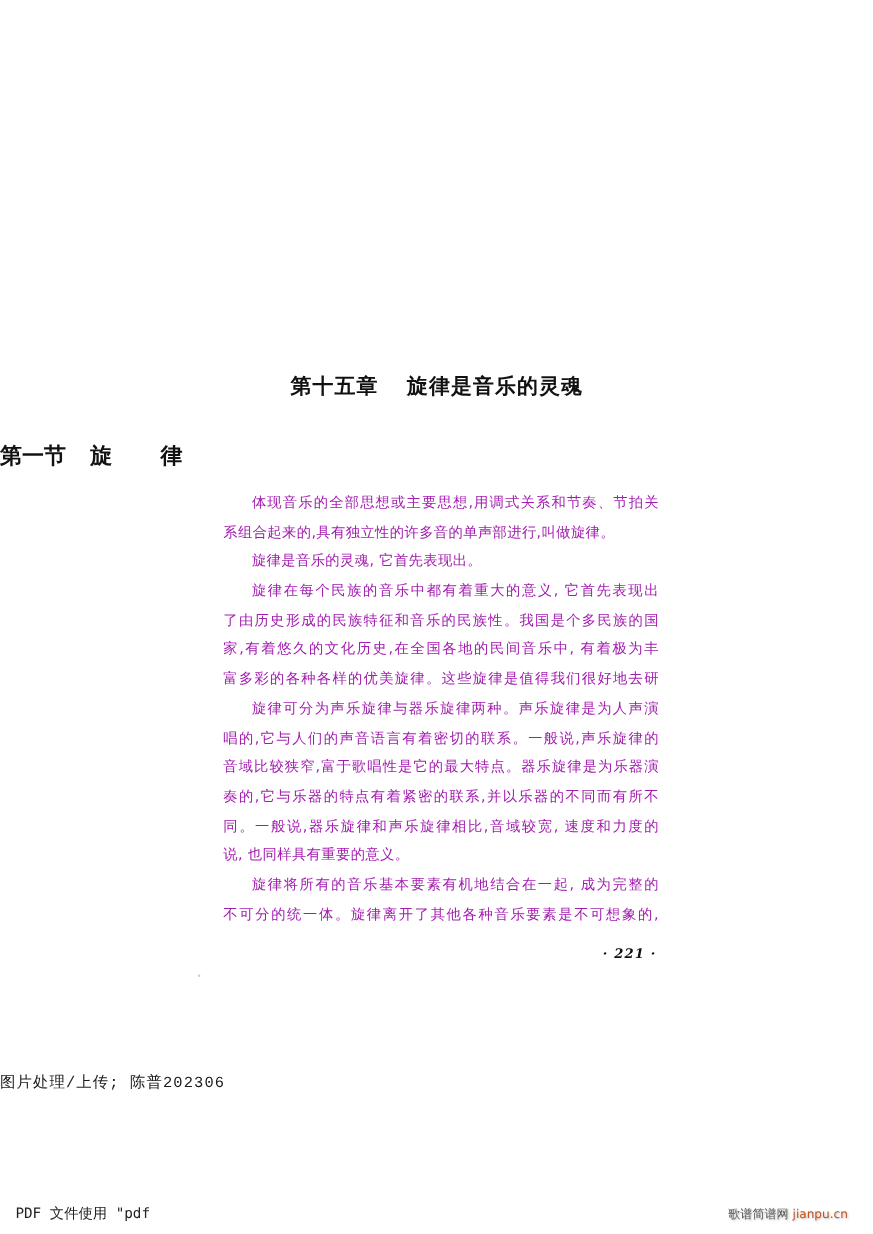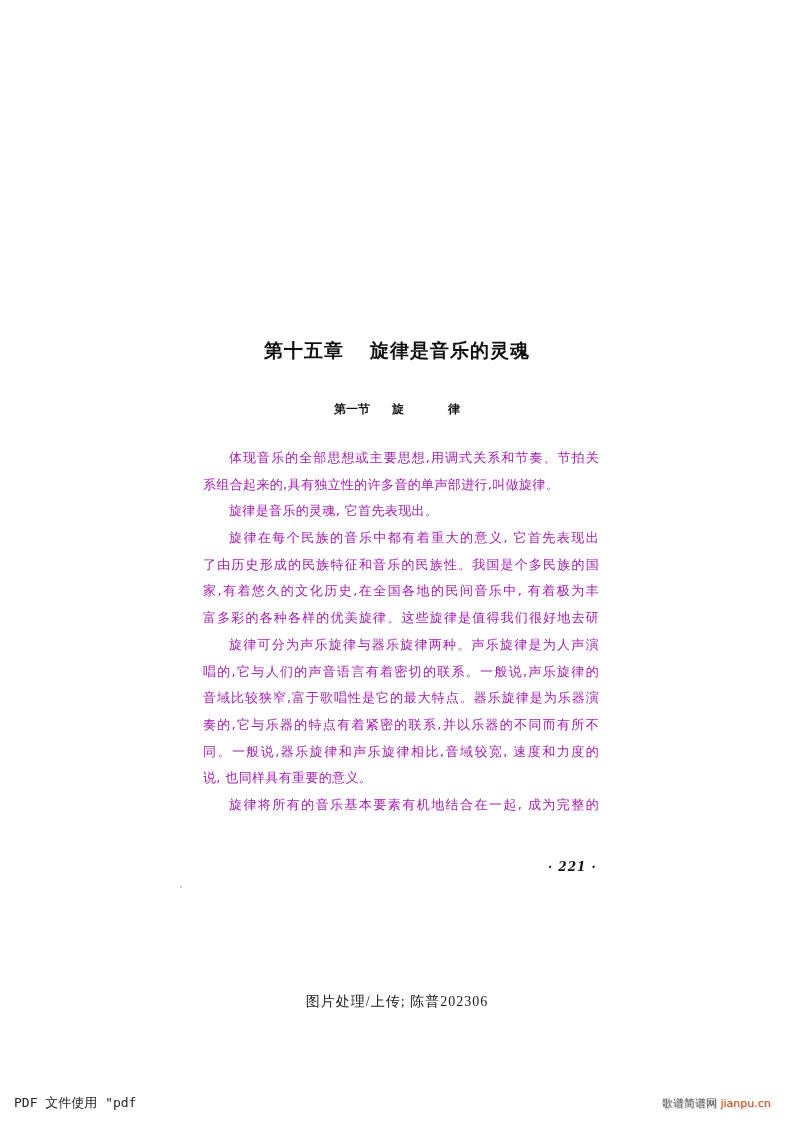--- a/index.html
+++ b/index.html
@@ -10,45 +10,44 @@
   }
   .chapter-title {
     position: absolute; left: 0; top: 338px; width: 794px;
     text-align: center; font-family: "DejaVu Sans", sans-serif;
     font-weight: bold; font-size: 19px; letter-spacing: 1px;
     word-spacing: 0;
   }
   .chapter-title .gap { display: inline-block; width: 26px; }
   .section-title {
     position: absolute; left: 0; top: 401px; width: 794px;
-    text-align: center; font-size: 12px; font-weight: bold;
+    text-align: left; font-size: 20px; font-weight: bold;
   }
   .section-title .gap1 { display: inline-block; width: 22px; }
   .section-title .gap2 { display: inline-block; width: 44px; }
   .body-text {
     position: absolute; left: 203px; top: 445px; width: 396px;
   }
   .line {
     height: 26.7px; line-height: 26.7px; font-size: 13px;
     white-space: nowrap; font-family: "DejaVu Sans", sans-serif;
     letter-spacing: 0.35px; color: #a21caf;
     text-align: justify; text-align-last: justify;
   }
   .line.indent { padding-left: 26px; }
   .line.short { text-align-last: left; }
   .page-number {
     position: absolute; left: 548px; top: 860px;
     font-family: "DejaVu Serif", serif; font-style: italic; font-weight: bold;
     font-size: 12px; letter-spacing: 1px;
   }
   .uploader-note {
-    position: absolute; left: 0; top: 975px; width: 794px; text-align: center;
-    font-family: Liberation Serif, serif; font-size: 14px; letter-spacing: 1px;
+    position: absolute; left: 0; top: 975px; width: 794px; text-align: left;
+    font-family: Liberation Mono, monospace; font-size: 14px; letter-spacing: 1px;
     color: #1a1a1a;
-    margin-top: 18px;
   }
   .pdf-footer {
     position: absolute; left: 14px; top: 1094px;
     font-family: "DejaVu Sans Mono", monospace; font-size: 13px; color: #222;
   }
   .watermark {
     position: absolute; left: 662px; top: 1096px;
     font-family: "DejaVu Sans", sans-serif; font-size: 11px; color: #555;
     text-shadow: 1px 1px 2px #bbb;
   }
@@ -74,20 +73,21 @@
   <div class="line">了由历史形成的民族特征和音乐的民族性。我国是个多民族的国</div>
   <div class="line">家,有着悠久的文化历史,在全国各地的民间音乐中, 有着极为丰</div>
   <div class="line">富多彩的各种各样的优美旋律。这些旋律是值得我们很好地去研</div>
   <div class="line indent">旋律可分为声乐旋律与器乐旋律两种。声乐旋律是为人声演</div>
   <div class="line">唱的,它与人们的声音语言有着密切的联系。一般说,声乐旋律的</div>
   <div class="line">音域比较狭窄,富于歌唱性是它的最大特点。器乐旋律是为乐器演</div>
   <div class="line">奏的,它与乐器的特点有着紧密的联系,并以乐器的不同而有所不</div>
   <div class="line">同。一般说,器乐旋律和声乐旋律相比,音域较宽, 速度和力度的</div>
   <div class="line short">说, 也同样具有重要的意义。</div>
   <div class="line indent">旋律将所有的音乐基本要素有机地结合在一起, 成为完整的</div>
+  <div class="line">不可分的统一体。旋律离开了其他各种音乐要素是不可想象的,</div>
 </div>
 
 <div class="page-number">· 221 ·</div>
 
 <div class="speck"></div>
 
 <div class="uploader-note">图片处理/上传; 陈普202306</div>
 
 <div class="pdf-footer">PDF 文件使用 "pdf</div>
 

